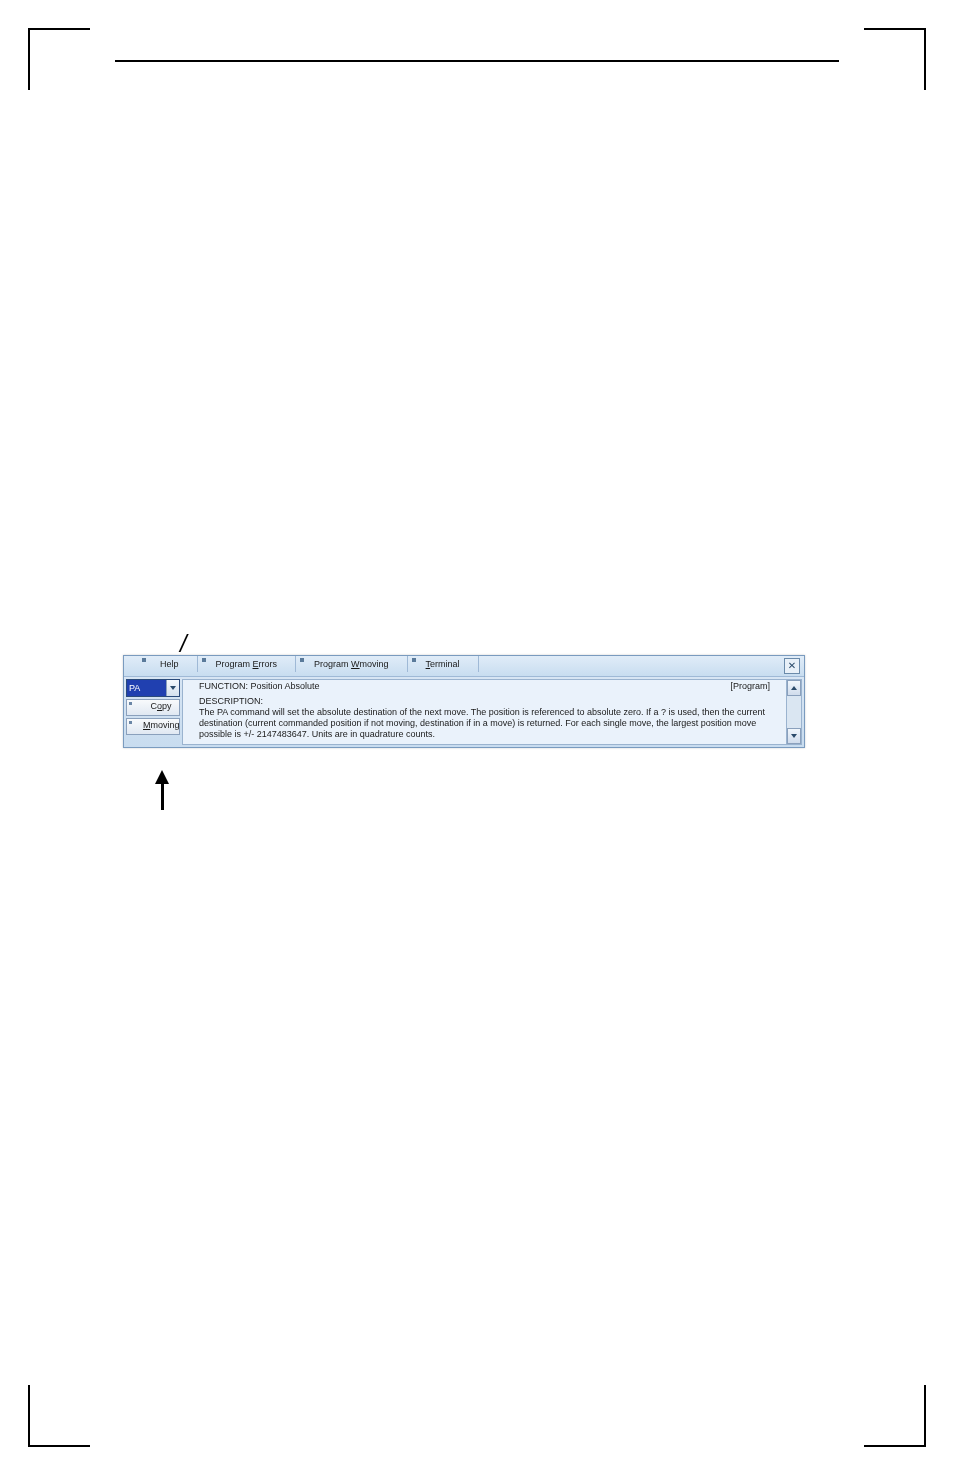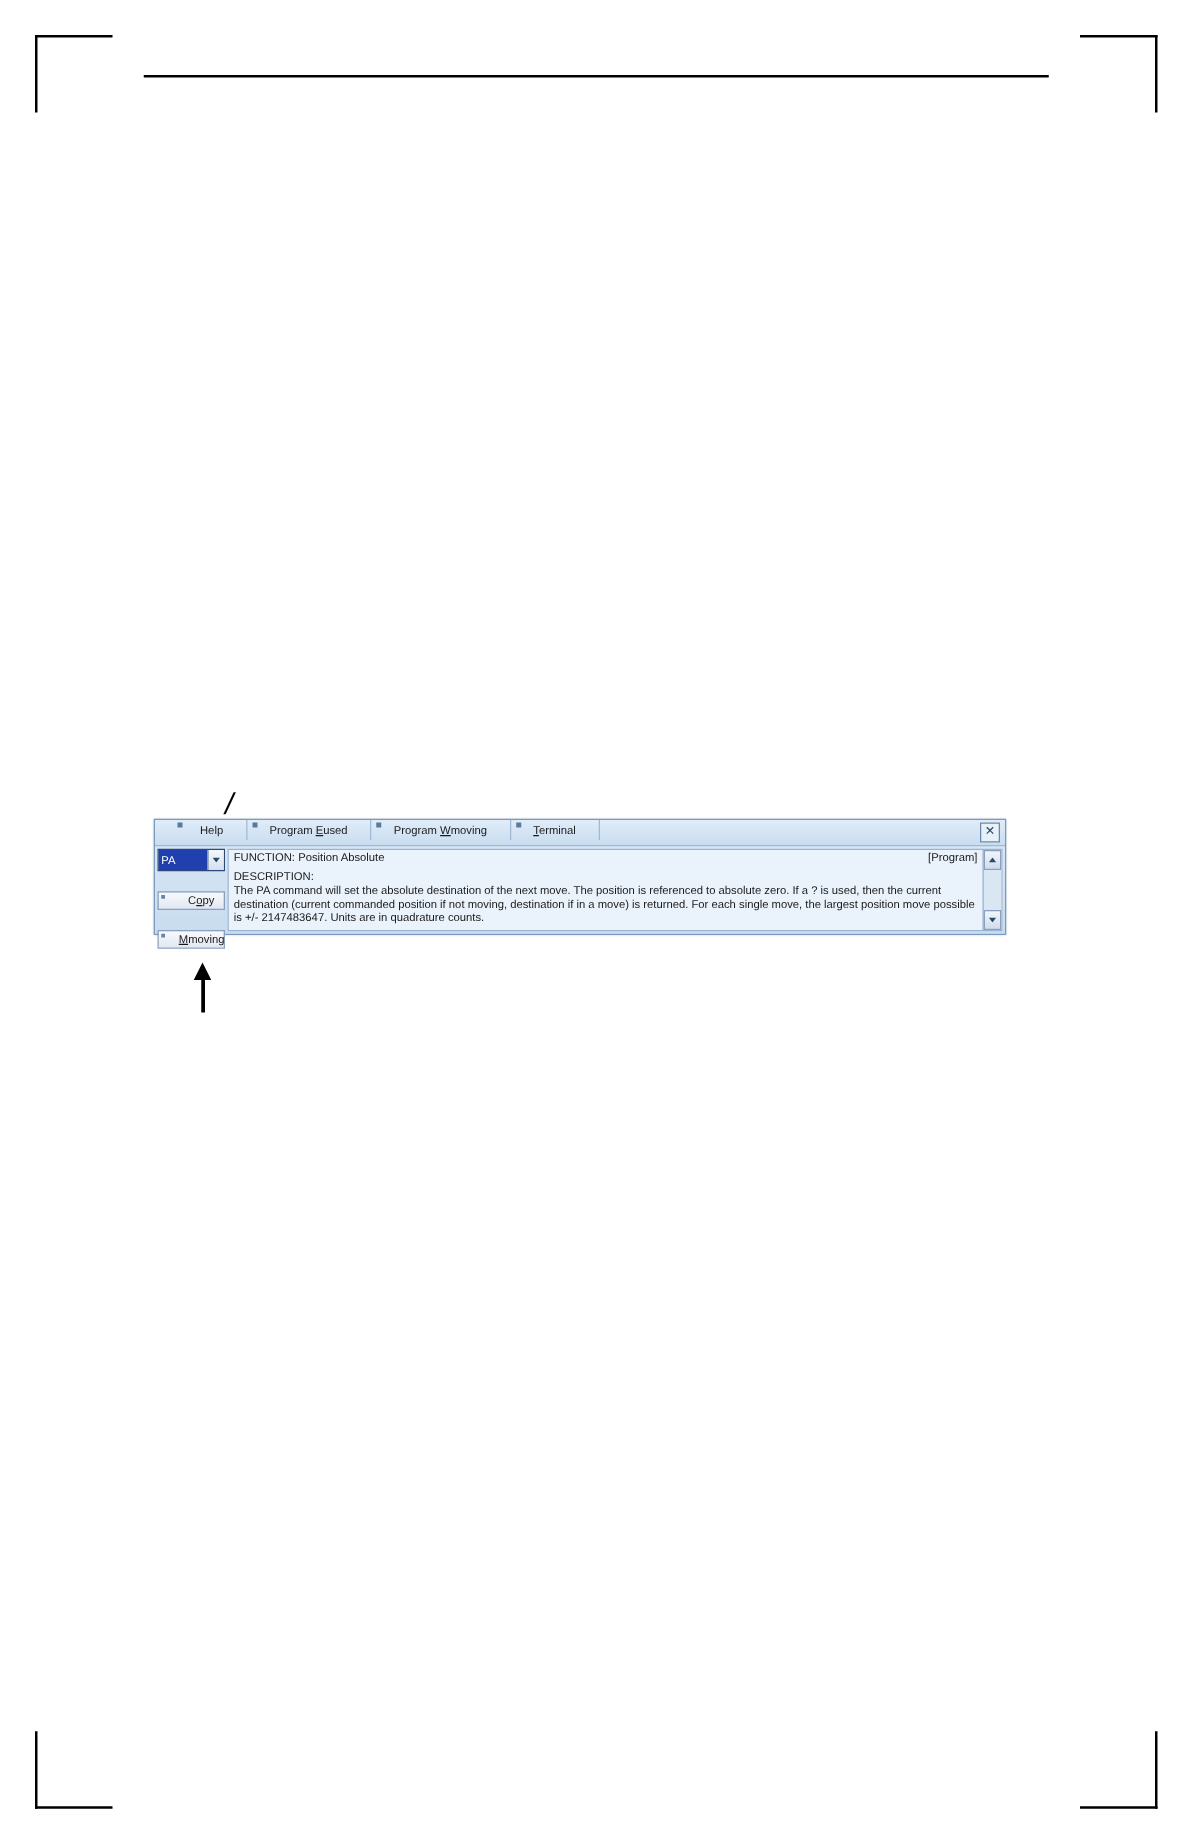--- a/index.html
+++ b/index.html
@@ -145,21 +145,21 @@
     }
     .body-row {
       display: flex;
       height: 70px;
     }
     .left-col {
       width: 54px;
       padding: 2px;
       display: flex;
       flex-direction: column;
-      gap: 16px;
+      gap: 2px;
     }
     .combo {
       display: flex;
       height: 16px;
       border: 1px solid #2a4a7a;
     }
     .combo-input {
       flex: 1;
       background: #2040b0;
       color: #fff;
@@ -212,21 +212,21 @@
       background: #eaf2fb;
       border: 1px solid #9ab3cf;
       margin: 2px 2px 2px 0;
       position: relative;
       font-size: 9px;
       color: #1a1a1a;
       display: flex;
     }
     .text-content {
       flex: 1;
-      padding: 1px 4px;
+      padding: 1px 16px;
       line-height: 11px;
       overflow: hidden;
     }
     .text-content .func-line {
       display: flex;
       justify-content: space-between;
     }
     .scroll-bar {
       width: 14px;
       background: #dae6f2;
@@ -259,21 +259,21 @@
 <div class="hr-top"></div>
 
 <div class="slash-mark">/</div>
 
 <div class="ui-container panel">
   <div class="tab-bar">
     <div class="tab">
       <span>Help</span>
     </div>
     <div class="tab">
-      <span>Program </span><span class="mnemonic">E</span><span>used</span>
+      <span>Program </span><span class="mnemonic">E</span><span>rrors</span>
     </div>
     <div class="tab">
       <span>Program </span><span class="mnemonic">W</span><span>moving</span>
     </div>
     <div class="tab">
       <span class="mnemonic">T</span><span>erminal</span>
     </div>
     <div class="close-x">
       <span>✕</span>
     </div>

